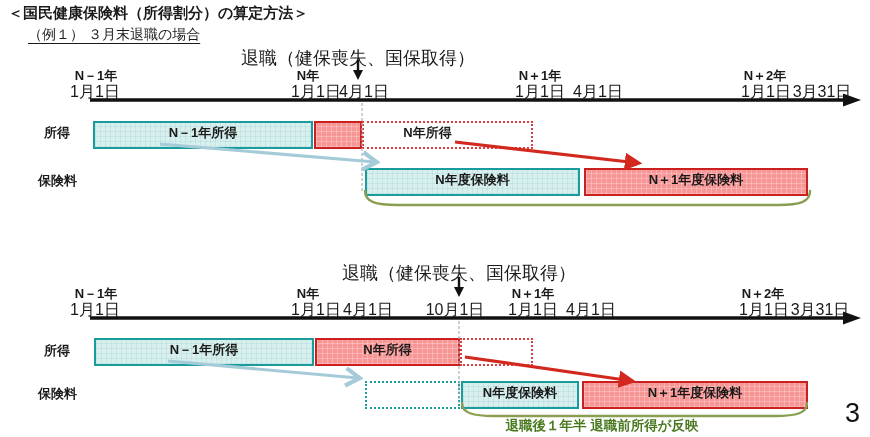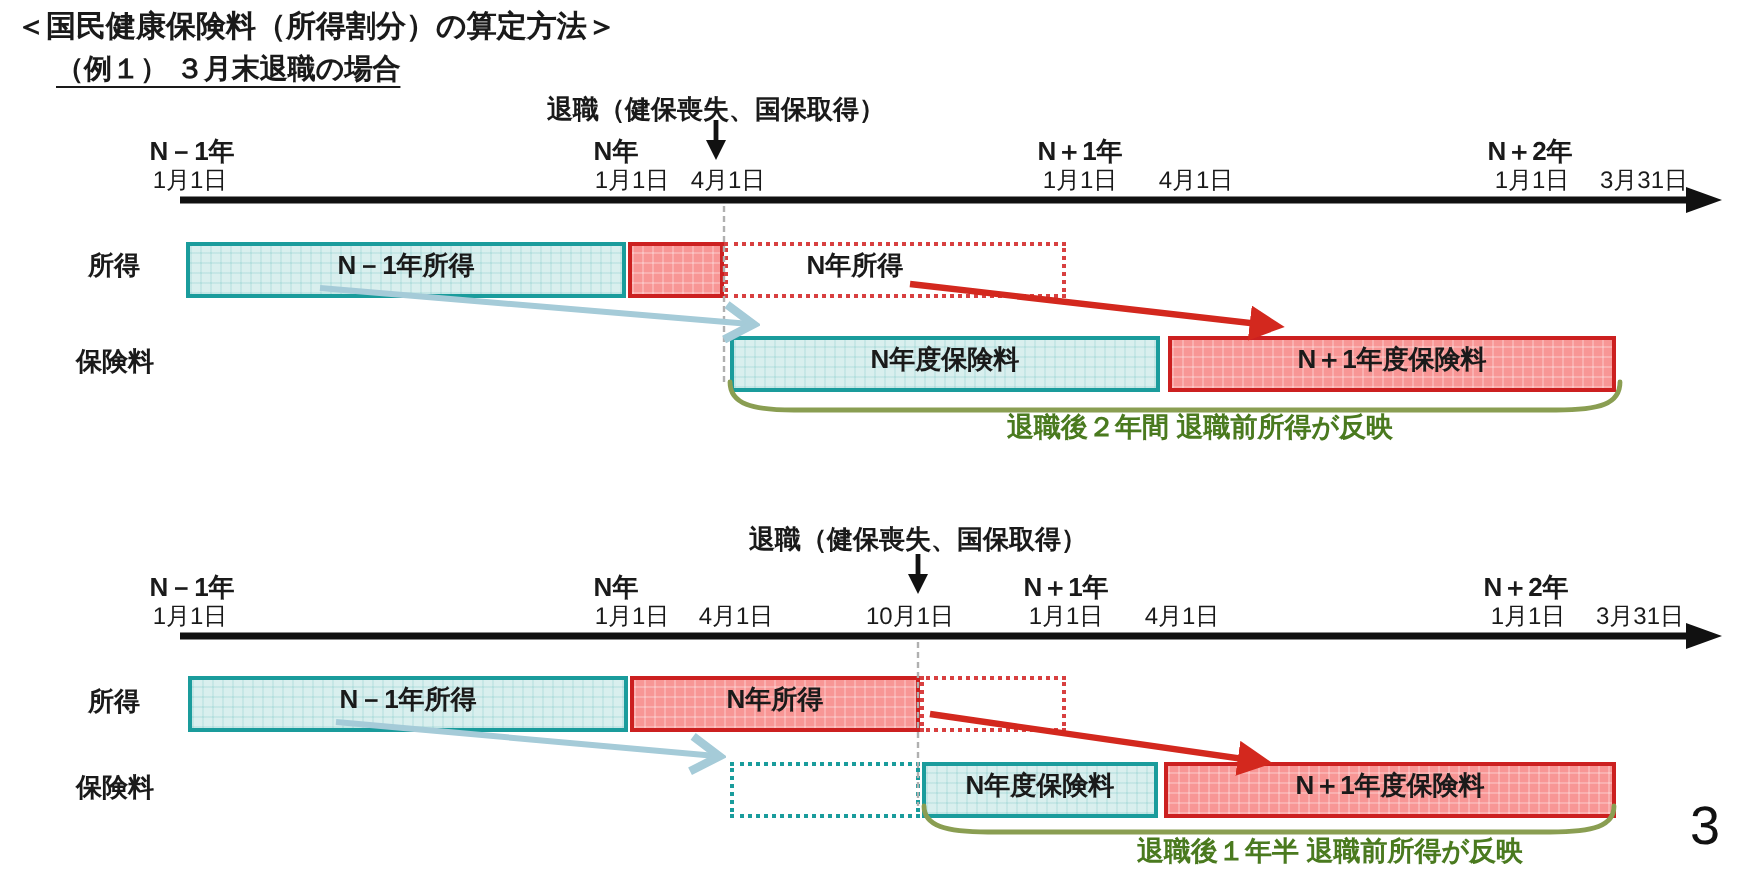--- a/index.html
+++ b/index.html
@@ -3,24 +3,24 @@
 <meta charset="utf-8">
 <style>
   html,body{margin:0;padding:0;background:#fff;}
   #stage{
     position:relative;width:870px;height:437px;background:#ffffff;overflow:hidden;
     font-family:"Liberation Sans","DejaVu Sans",sans-serif;color:#1a1a1a;
   }
   .abs{position:absolute;}
   .ctr{transform:translateX(-50%);white-space:nowrap;}
   #page-title{left:8px;top:4px;font-size:15px;font-weight:bold;}
-  .ex-heading{left:28px;font-size:14px;font-weight:bold;text-decoration:underline;text-underline-offset:4px;}
-  .retire-label{font-size:13px;font-weight:bold;}
+  .ex-heading{left:28px;font-size:14px;font-weight:normal;text-decoration:underline;text-underline-offset:4px;}
+  .retire-label{font-size:18px;font-weight:normal;}
   .year-label{font-size:13px;font-weight:bold;}
-  .date-label{font-size:12px;font-weight:500;}
+  .date-label{font-size:16px;font-weight:500;}
   .row-label{font-size:13px;font-weight:bold;text-align:center;}
   .bar{
     position:absolute;height:28px;box-sizing:border-box;border:2px solid;
     text-align:center;font-size:13px;font-weight:bold;line-height:19px;z-index:2;
   }
   .bar-teal{
     border-color:#1a9c9c;background-color:#d9efee;
     background-image:
       repeating-linear-gradient(0deg, rgba(26,156,156,.10) 0 1px, transparent 1px 5px),
       repeating-linear-gradient(90deg, rgba(26,156,156,.10) 0 1px, transparent 1px 5px);
@@ -63,21 +63,20 @@
   <div class="abs row-label" style="left:44px;top:124px;">所得</div>
   <div class="abs row-label" style="left:38px;top:172px;">保険料</div>
 
   <div class="bar bar-teal" style="left:93px;top:121px;width:220px;">N－1年所得</div>
   <div class="bar bar-red" style="left:314px;top:121px;width:48px;"></div>
   <div class="bar bar-dot-red" style="left:362px;top:121px;width:171px;padding-right:40px;">N年所得</div>
 
   <div class="bar bar-teal" style="left:365px;top:168px;width:215px;">N年度保険料</div>
   <div class="bar bar-red" style="left:584px;top:168px;width:224px;">N＋1年度保険料</div>
 
-  <div class="abs ctr note" style="left:600px;top:205px;">退職後２年間 退職前所得が反映</div>
 
   <div class="abs ctr retire-label" style="left:459px;top:261px;">退職（健保喪失、国保取得）</div>
 
   <div class="abs ctr year-label" style="left:96px;top:285px;">N－1年</div>
   <div class="abs ctr year-label" style="left:308px;top:285px;">N年</div>
   <div class="abs ctr year-label" style="left:533px;top:285px;">N＋1年</div>
   <div class="abs ctr year-label" style="left:763px;top:285px;">N＋2年</div>
 
   <div class="abs ctr date-label" style="left:95px;top:300px;">1月1日</div>
   <div class="abs ctr date-label" style="left:316px;top:300px;">1月1日</div>
@@ -92,21 +91,21 @@
   <div class="abs row-label" style="left:38px;top:385px;">保険料</div>
 
   <div class="bar bar-teal" style="left:94px;top:338px;width:220px;">N－1年所得</div>
   <div class="bar bar-red" style="left:315px;top:338px;width:145px;">N年所得</div>
   <div class="bar bar-dot-red" style="left:460px;top:338px;width:73px;"></div>
 
   <div class="bar bar-dot-teal" style="left:365px;top:381px;width:95px;"></div>
   <div class="bar bar-teal" style="left:461px;top:381px;width:118px;">N年度保険料</div>
   <div class="bar bar-red" style="left:582px;top:381px;width:226px;">N＋1年度保険料</div>
 
-  <div class="abs ctr note" style="left:665px;top:417px;">退職後１年半 退職前所得が反映</div>
+  <div class="abs ctr note" style="left:602px;top:417px;">退職後１年半 退職前所得が反映</div>
 
   <div id="page-number" class="abs">3</div>
 
   <svg id="overlay" viewBox="0 0 870 437" xmlns="http://www.w3.org/2000/svg">
     <defs>
       <marker id="mBlue" viewBox="0 0 12 12" refX="9" refY="6" markerWidth="7" markerHeight="7" orient="auto">
         <path d="M2,1 L10,6 L2,11" fill="none" stroke="#a5cbd8" stroke-width="2.4"></path>
       </marker>
       <marker id="mRed" viewBox="0 0 12 12" refX="9" refY="6" markerWidth="5.5" markerHeight="5.5" orient="auto">
         <path d="M0,0 L12,6 L0,12 Z" fill="#d3281e"></path>

